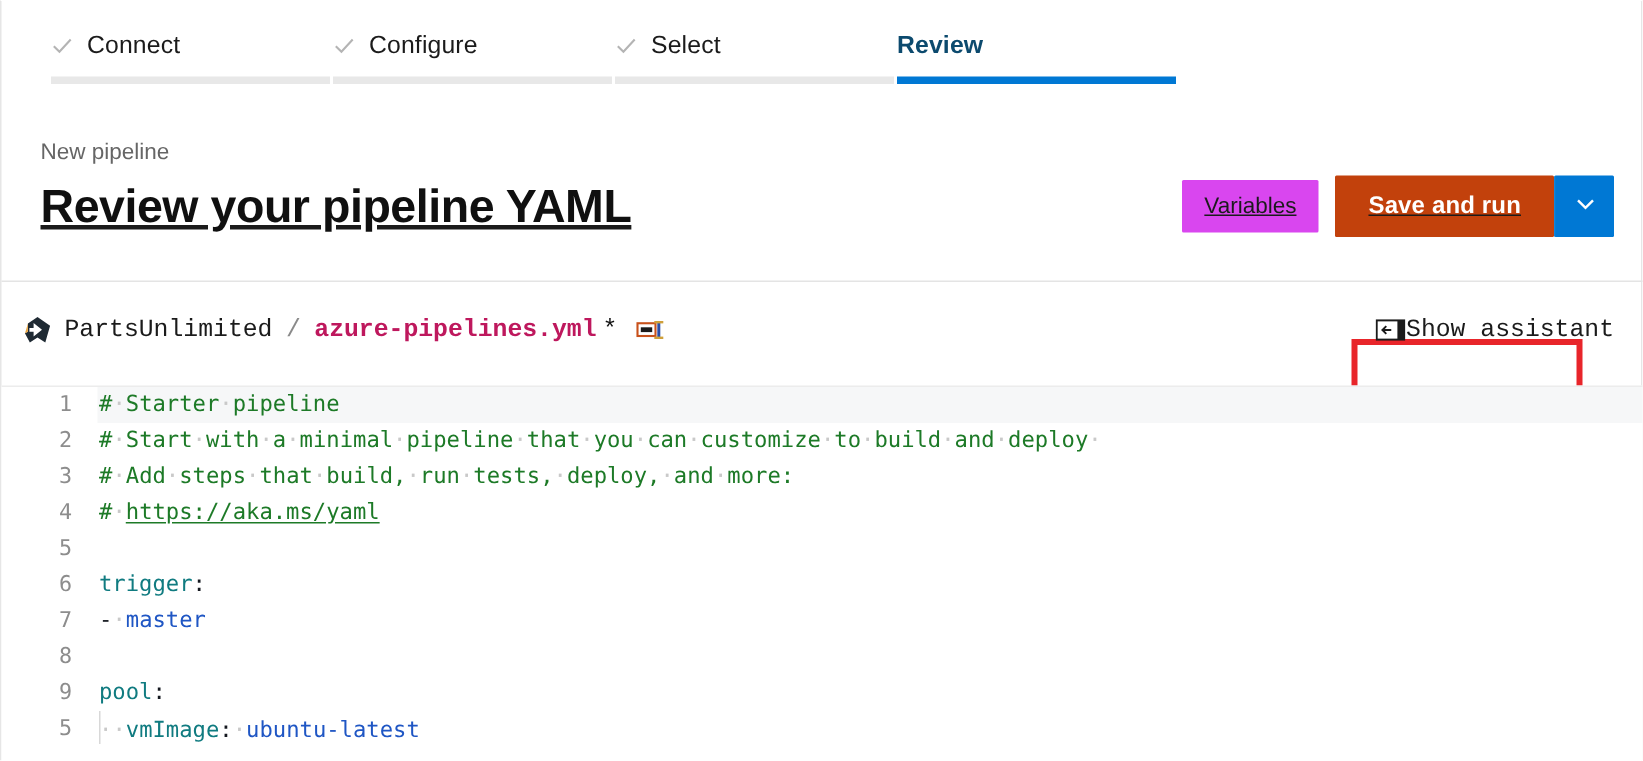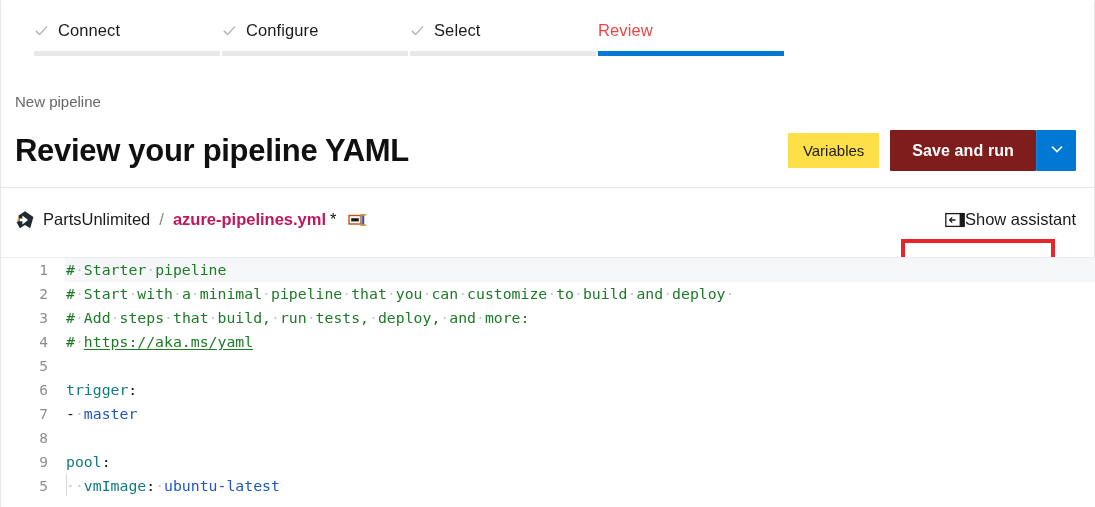--- a/index.html
+++ b/index.html
@@ -71,79 +71,80 @@
     width: 186px;
     background: #e8e8e8;
     border-radius: 0;
   }
   .wizard-tab.active .tab-underline {
     background: #0078d4;
     height: 5px;
     width: 186px;
   }
   .wizard-tab.active .tab-label {
-    font-weight: 400;
-    color: #ef4444;
+    font-weight: 700;
+    color: #0c4a6e;
   }
   .wizard-tab.tab-review { width: 200px; }
 
   
   .page-header {
     position: absolute;
     left: 0; top: 76px;
     width: 1095px;
     height: 110px;
     box-sizing: border-box;
-    padding: 0 20px 0 14px;
+    padding: 0 20px 0 26px;
   }
   .breadcrumb {
     font-size: 15px;
     color: #666666;
     padding-top: 16px;
     line-height: 18px;
   }
   .title-row {
     display: flex;
     align-items: center;
     justify-content: space-between;
-    margin-top: 19px;
+    margin-top: 6px;
+    text-decoration: underline;
   }
   .page-title {
     font-size: 31px;
     font-weight: 700;
     color: #101010;
     letter-spacing: -0.3px;
     line-height: 38px;
     margin: 0;
   }
   .header-actions {
     display: flex;
     align-items: center;
     gap: 11px;
     position: relative;
     padding-right: 0;
   }
   .variables-button {
-    background: #fde047;
+    background: #d946ef;
     border: none;
     font-family: "Liberation Sans", sans-serif;
     font-size: 15px;
     color: #1b1b1b;
     height: 35px;
     padding: 0 15px;
     cursor: pointer;
     border-radius: 1px;
   }
   .split-button {
     display: flex;
     align-items: stretch;
     position: relative;
   }
   .primary-button {
-    background: #7f1d1d;
+    background: #c2410c;
     color: #ffffff;
     border: none;
     font-family: "Liberation Sans", sans-serif;
     font-size: 16px;
     font-weight: 700;
     height: 41px;
     padding: 0 22px;
     cursor: pointer;
     border-radius: 1px;
     letter-spacing: 0.1px;
@@ -183,20 +184,21 @@
   .file-bar {
     position: absolute;
     left: 0; top: 187px;
     width: 1095px;
     height: 68px;
     box-sizing: border-box;
     padding: 0 20px 5px 14px;
     display: flex;
     align-items: center;
     justify-content: space-between;
+    font-family: Liberation Mono, monospace;
   }
   .file-path {
     display: flex;
     align-items: center;
     gap: 8px;
   }
   .repo-icon { width: 20px; height: 20px; display:block; flex:0 0 auto; }
   .repo-name {
     font-size: 16.5px;
     color: #1b1b1b;

